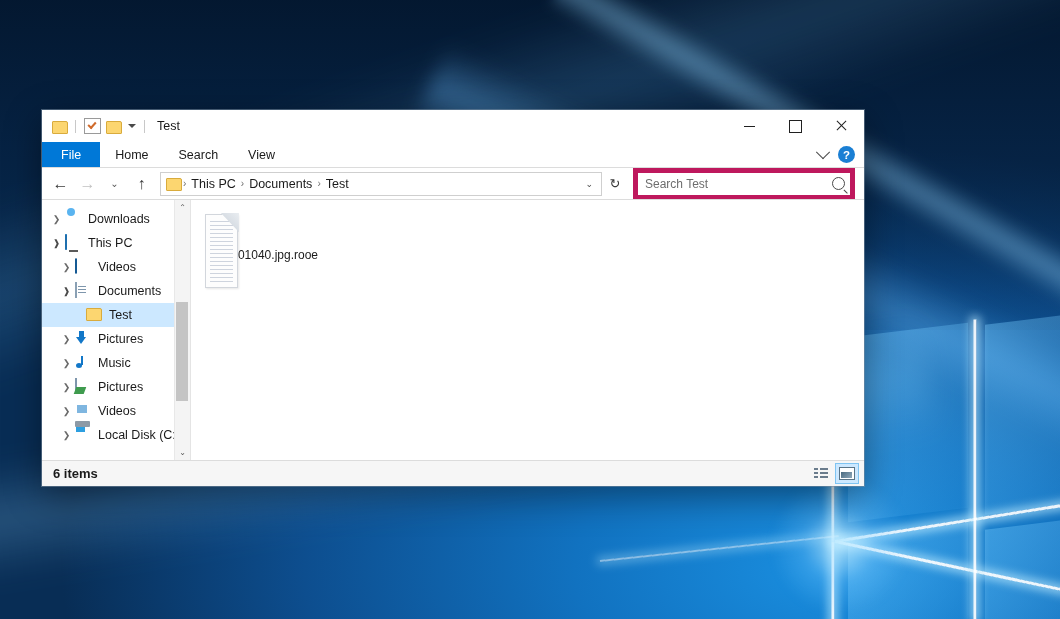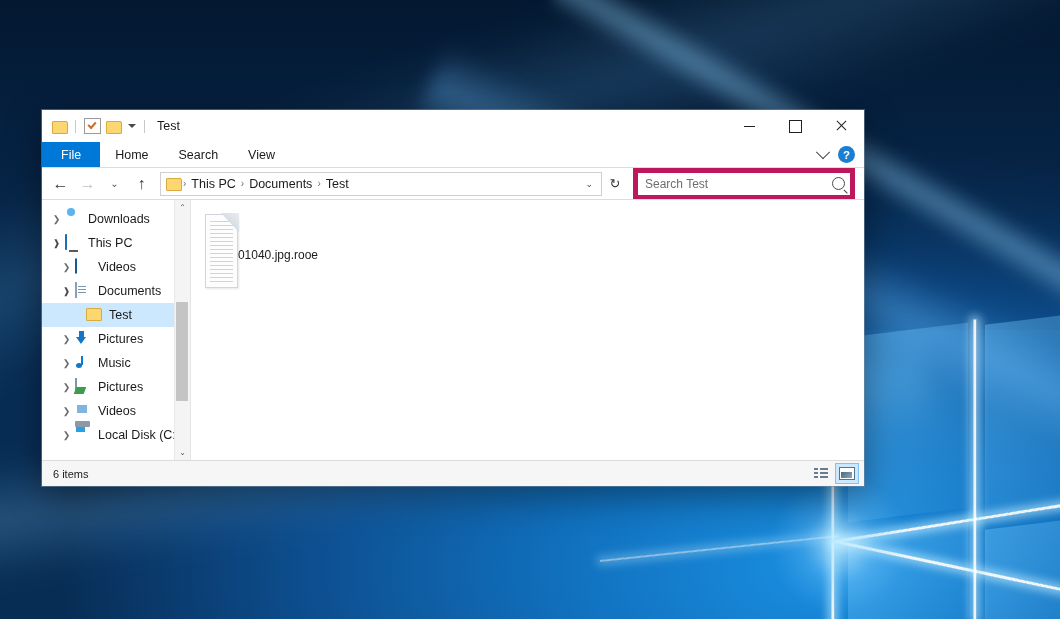--- a/index.html
+++ b/index.html
@@ -615,22 +615,23 @@
   .statusbar {
     height: 25px;
     border-top: 1px solid #dcdcdc;
     background: #f6f6f6;
     display: flex;
     align-items: center;
     padding: 0 5px 0 11px;
     flex: 0 0 auto;
   }
   .status-text {
-    font-size: 11px;
+    font-size: 13px;
     color: #1a1a1a;
+    font-weight: bold;
   }
   .view-btns {
     margin-left: auto;
     display: flex;
     gap: 3px;
     align-items: center;
   }
   .view-btn {
     width: 22px; height: 19px;
     display: flex;

